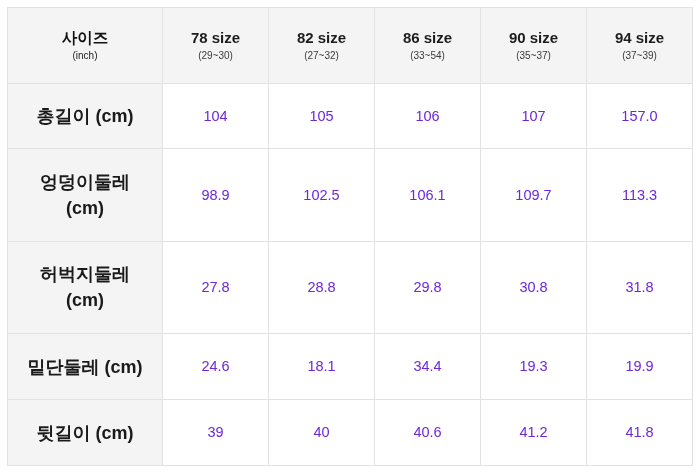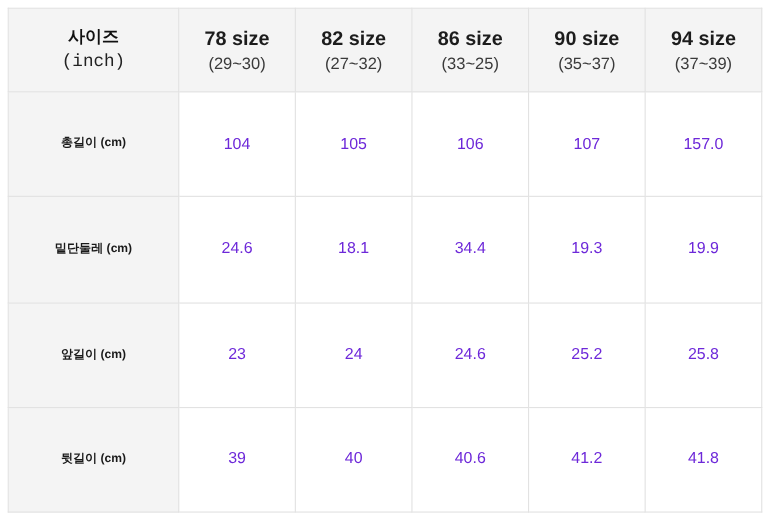--- a/index.html
+++ b/index.html
@@ -39,43 +39,42 @@
   col.c-label { width: 155px; }
   col.c-data  { width: 106px; }
 
   
   tr.header-row th {
     background: #f4f4f4;
     height: 71px;
   }
   .hdr-main {
     display: block;
-    font-size: 18px;
+    font-size: 15px;
     font-weight: bold;
     color: #1c1c1c;
   }
   .hdr-sub {
     display: block;
-    font-size: 15px;
+    font-size: 10px;
     font-weight: normal;
     color: #3a3a3a;
   }
   th.header-label .hdr-main {
     font-size: 15.5px;
     color: #111111;
   }
   th.header-label .hdr-sub {
-    font-size: 16px;
+    font-size: 10px;
     color: #222222;
-    font-family: Liberation Mono, monospace;
   }
   
   td.row-label {
     background: #f4f4f4;
-    font-size: 11px;
+    font-size: 18px;
     font-weight: bold;
     color: #1a1a1a;
   }
   td.row-label .lbl-line {
     display: block;
   }
   td.data-cell {
     background: #ffffff;
     font-size: 14.5px;
     font-weight: normal;
@@ -111,21 +110,21 @@
         <th>
           <span class="hdr-main">78 size</span>
           <span class="hdr-sub">(29~30)</span>
         </th>
         <th>
           <span class="hdr-main">82 size</span>
           <span class="hdr-sub">(27~32)</span>
         </th>
         <th>
           <span class="hdr-main">86 size</span>
-          <span class="hdr-sub">(33~25)</span>
+          <span class="hdr-sub">(33~54)</span>
         </th>
         <th>
           <span class="hdr-main">90 size</span>
           <span class="hdr-sub">(35~37)</span>
         </th>
         <th>
           <span class="hdr-main">94 size</span>
           <span class="hdr-sub">(37~39)</span>
         </th>
       </tr>
@@ -137,43 +136,55 @@
           <span class="lbl-line">총길이 (cm)</span>
         </td>
         <td class="data-cell">104</td>
         <td class="data-cell">105</td>
         <td class="data-cell">106</td>
         <td class="data-cell">107</td>
         <td class="data-cell">157.0</td>
       </tr>
 
 
+      <tr class="r-hip">
+        <td class="row-label">
+          <span class="lbl-line">엉덩이둘레</span>
+          <span class="lbl-line">(cm)</span>
+        </td>
+        <td class="data-cell">98.9</td>
+        <td class="data-cell">102.5</td>
+        <td class="data-cell">106.1</td>
+        <td class="data-cell">109.7</td>
+        <td class="data-cell">113.3</td>
+      </tr>
 
+      <tr class="r-thigh">
+        <td class="row-label">
+          <span class="lbl-line">허벅지둘레</span>
+          <span class="lbl-line">(cm)</span>
+        </td>
+        <td class="data-cell">27.8</td>
+        <td class="data-cell">28.8</td>
+        <td class="data-cell">29.8</td>
+        <td class="data-cell">30.8</td>
+        <td class="data-cell">31.8</td>
+      </tr>
 
       <tr class="r-hem">
         <td class="row-label">
           <span class="lbl-line">밑단둘레 (cm)</span>
         </td>
         <td class="data-cell">24.6</td>
         <td class="data-cell">18.1</td>
         <td class="data-cell">34.4</td>
         <td class="data-cell">19.3</td>
         <td class="data-cell">19.9</td>
       </tr>
 
-      <tr class="r-front">
-        <td class="row-label">
-          <span class="lbl-line">앞길이 (cm)</span>
-        </td>
-        <td class="data-cell">23</td>
-        <td class="data-cell">24</td>
-        <td class="data-cell">24.6</td>
-        <td class="data-cell">25.2</td>
-        <td class="data-cell">25.8</td>
-      </tr>
 
       <tr class="r-back">
         <td class="row-label">
           <span class="lbl-line">뒷길이 (cm)</span>
         </td>
         <td class="data-cell">39</td>
         <td class="data-cell">40</td>
         <td class="data-cell">40.6</td>
         <td class="data-cell">41.2</td>
         <td class="data-cell">41.8</td>

